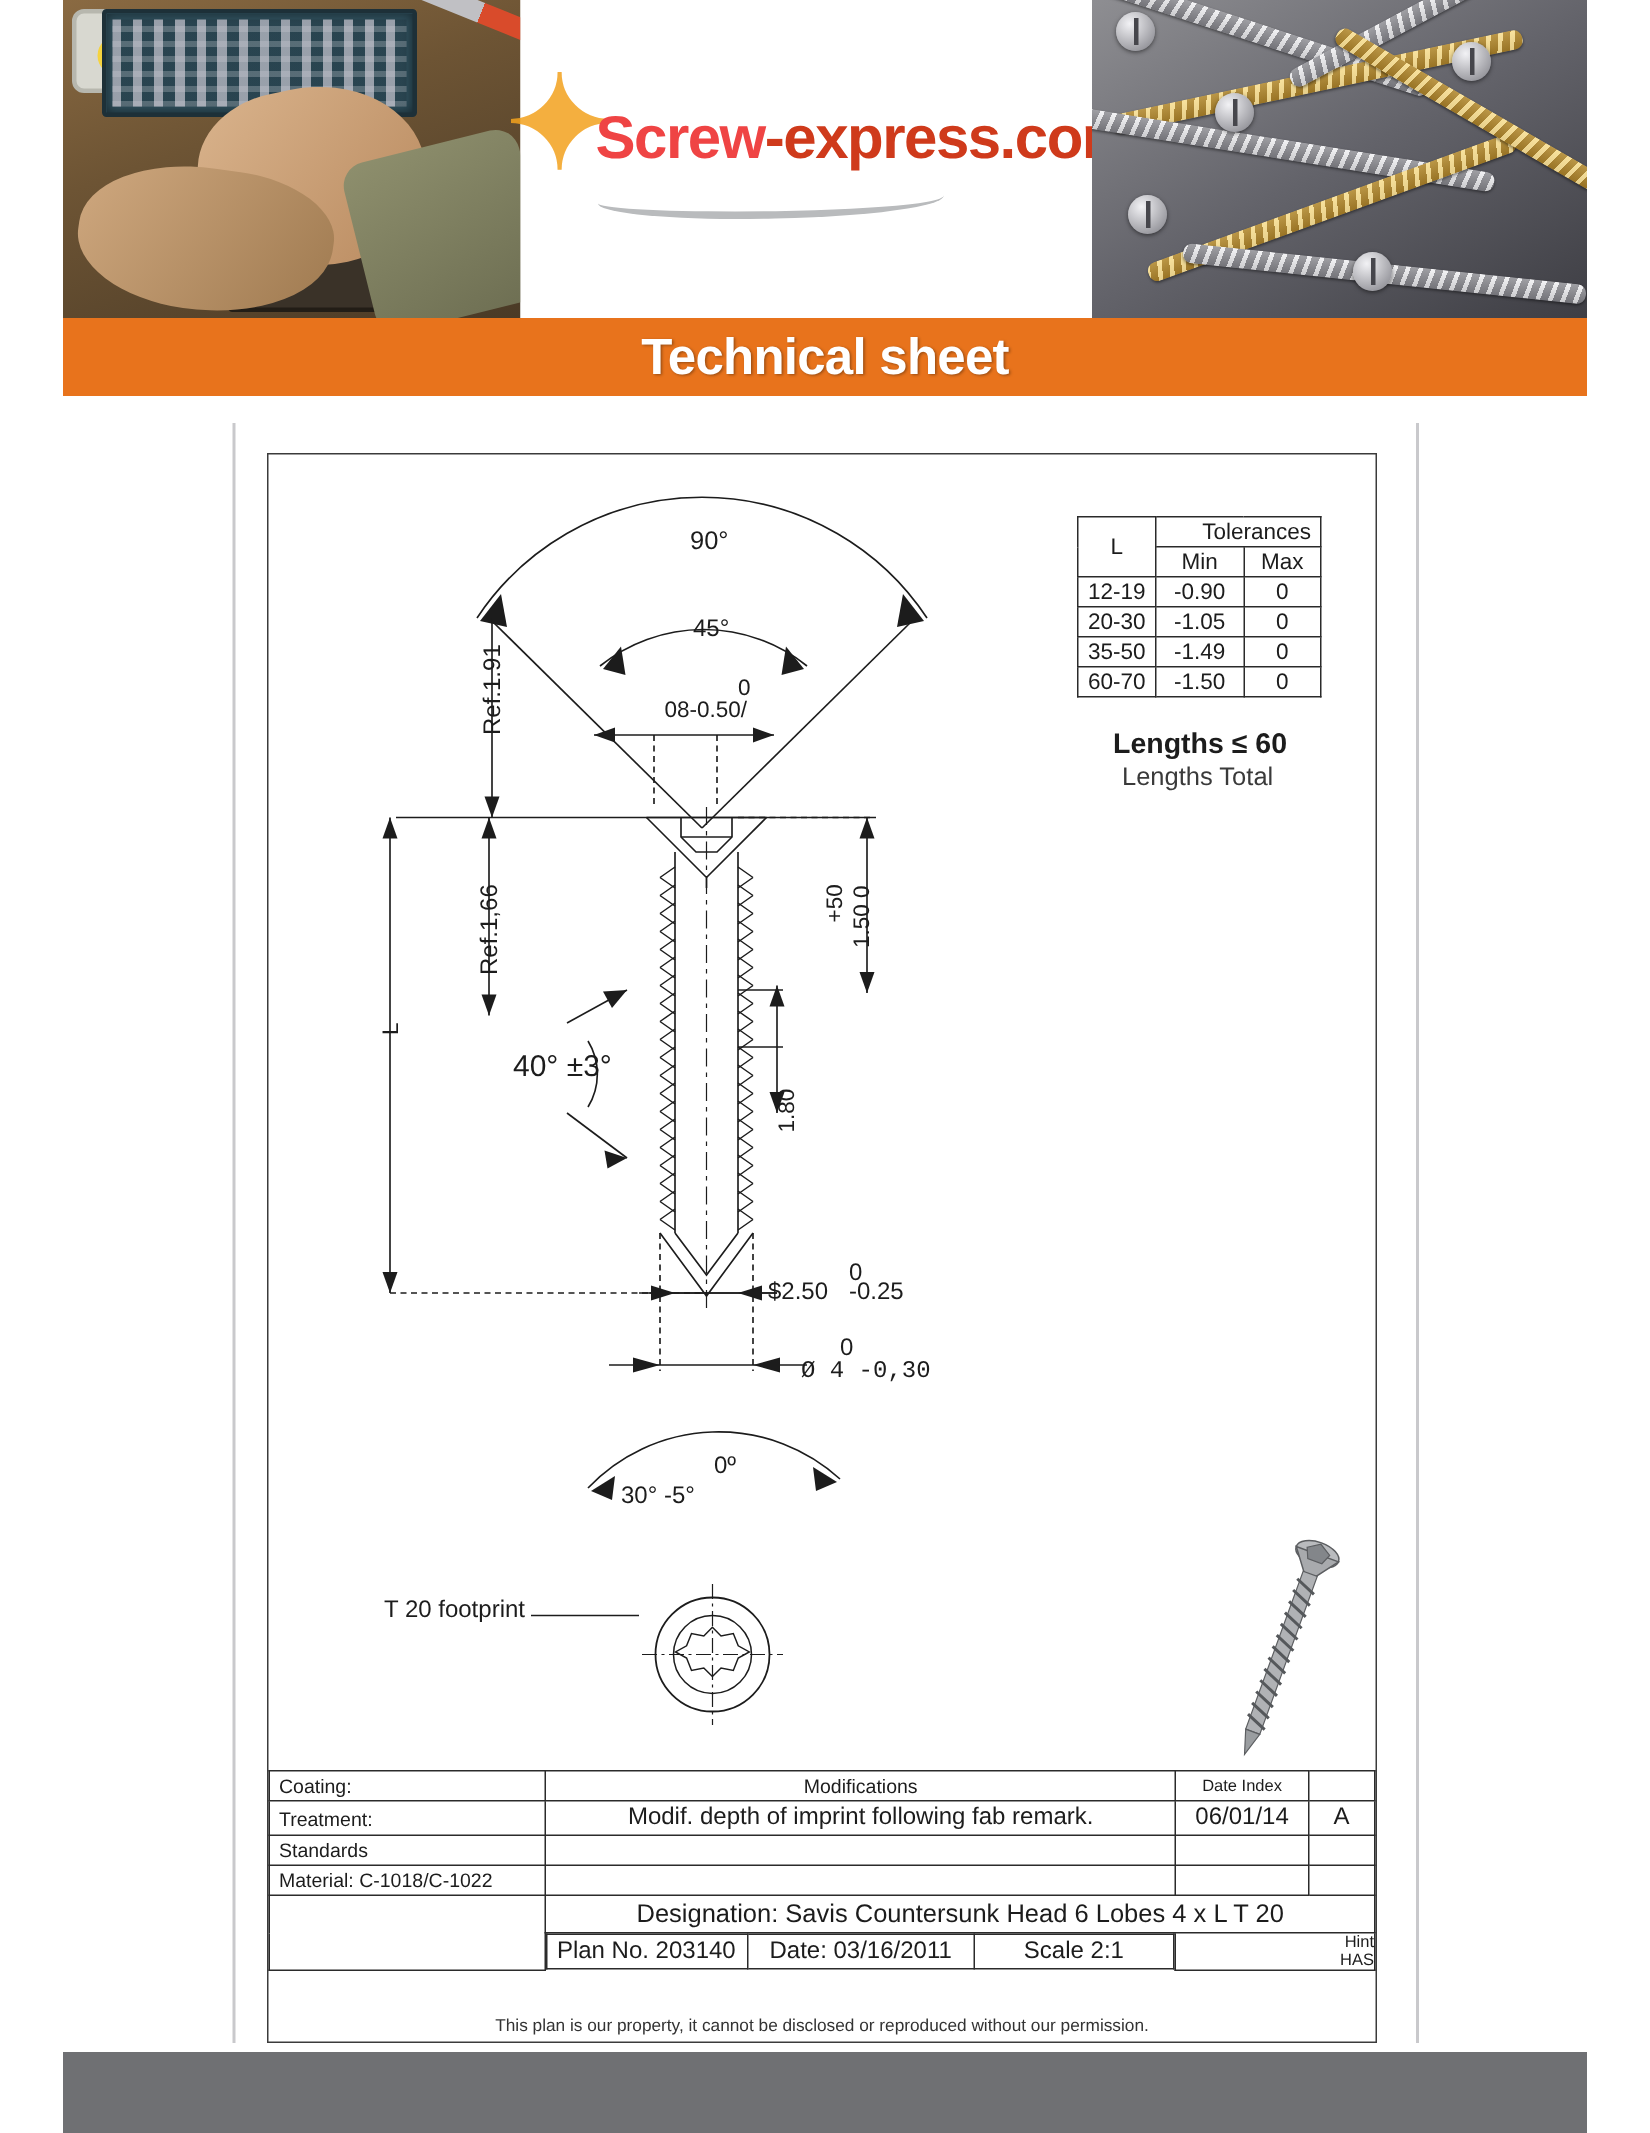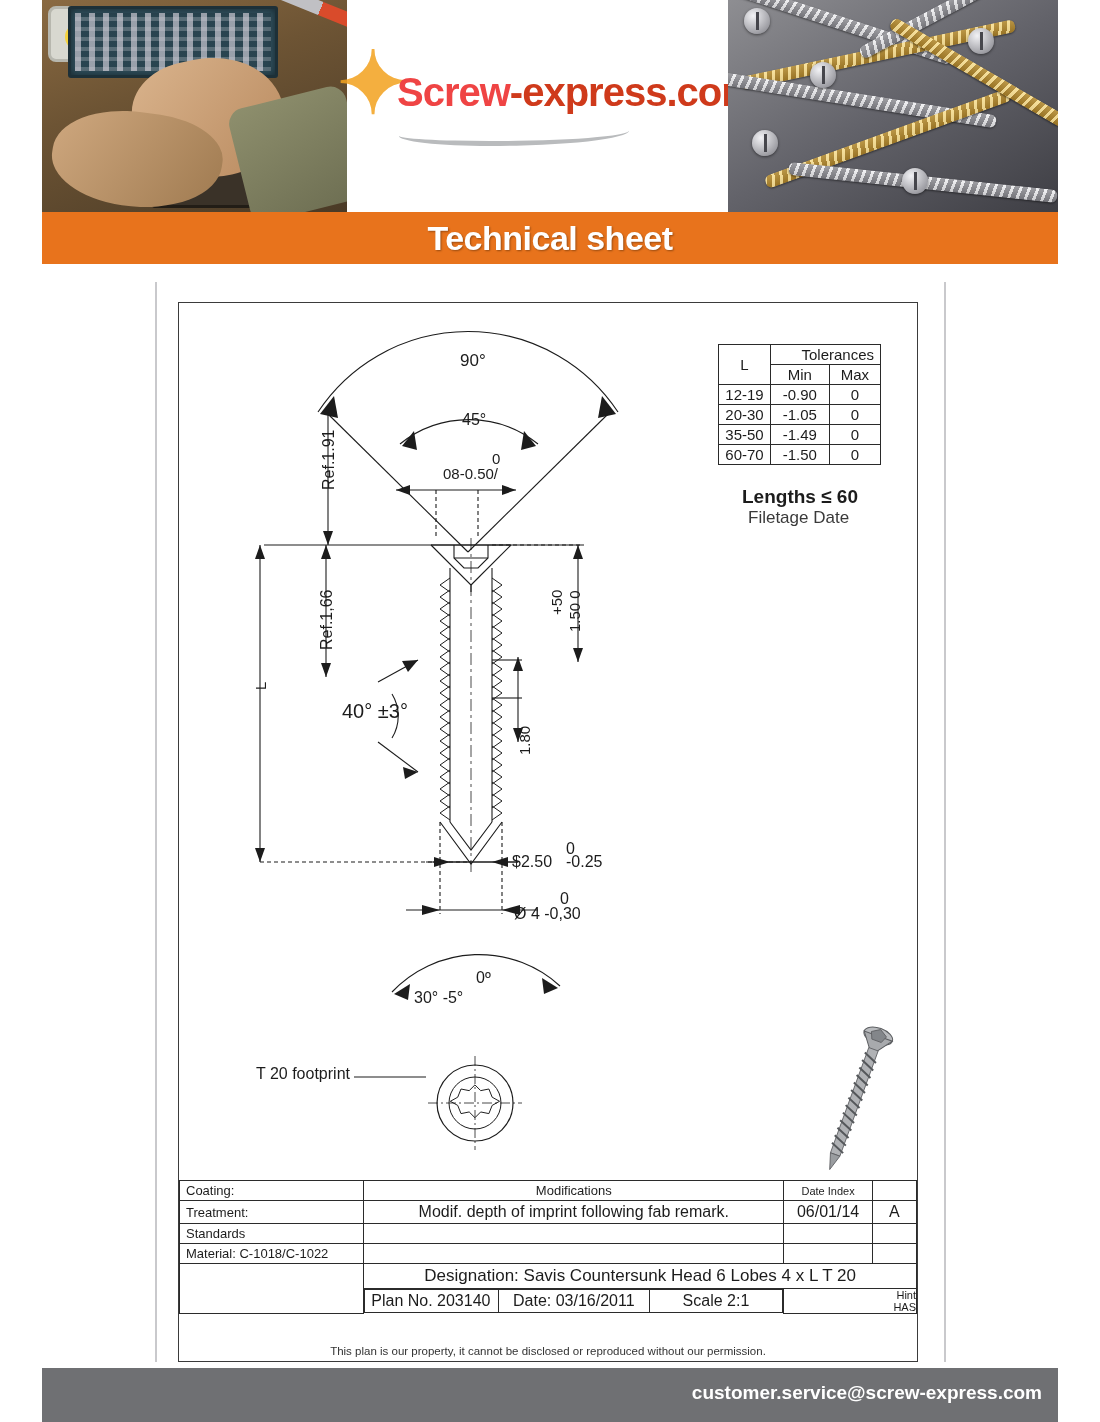--- a/index.html
+++ b/index.html
@@ -404,21 +404,21 @@
   <div class="dtext vtext" style="left:566px; top:632px; font-size:15px; transform:rotate(-90deg);">1.50 0</div>
 
   <div class="dtext" style="left:342px; top:700px; font-size:20px;">40° ±3°</div>
   <div class="dtext vtext" style="left:516px; top:755px; font-size:15px; transform:rotate(-90deg);">1.80</div>
 
   <div class="dtext" style="left:566px; top:840px; font-size:16px;">0</div>
   <div class="dtext" style="left:512px; top:853px; font-size:16px;">$2.50</div>
   <div class="dtext" style="left:566px; top:853px; font-size:16px;">-0.25</div>
 
   <div class="dtext" style="left:560px; top:890px; font-size:16px;">0</div>
-  <div class="dtext" style="left:514px; top:905px; font-size:16px;">Ø 4 -0,30</div>
+  <div class="dtext" style="left:534px; top:905px; font-size:16px;font-family:Liberation Mono, monospace;">Ø 4 -0,30</div>
 
   <div class="dtext" style="left:476px; top:969px; font-size:16px;">0º</div>
   <div class="dtext" style="left:414px; top:989px; font-size:16px;">30°  -5°</div>
 
   <div class="dtext" style="left:256px; top:1065px; font-size:16px;">T 20 footprint</div>
 
   <table class="tol-table">
     <tbody>
         <tr>
       <td rowspan="2" style="width:52px;">L</td>
@@ -444,21 +444,21 @@
       <td>0</td>
     </tr>
     <tr>
       <td>60-70</td>
       <td>-1.50</td>
       <td>0</td>
     </tr>
   </tbody>
     </table>
   <div class="tol-note1">Lengths ≤ 60</div>
-  <div class="tol-note2">Filetage Date</div>
+  <div class="tol-note2">Lengths Total</div>
 
   <div class="tb">
     <table>
       <tbody>
           <tr>
         <td style="width:25%;">Coating:</td>
         <td style="width:57%;" class="c">Modifications</td>
         <td style="width:12%;" class="c tiny">Date Index</td>
         <td style="width:6%;" class="c"></td>
       </tr>
@@ -501,15 +501,14 @@
           <div class="tiny">HAS</div>
         </td>
       </tr>
     </tbody>
       </table>
   </div>
 
   <div class="note-bottom">This plan is our property, it cannot be disclosed or reproduced without our permission.</div>
 
   <div class="footer-bar"></div>
-  <div class="footer-mail">customer.service@screw-express.com</div>
 
 </div>
 
 </body></html>

